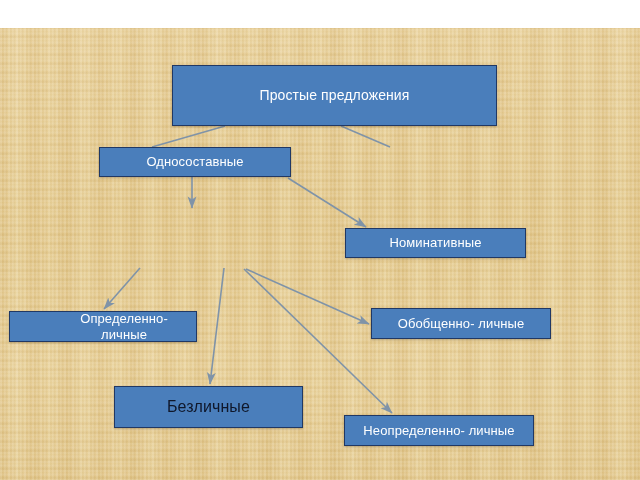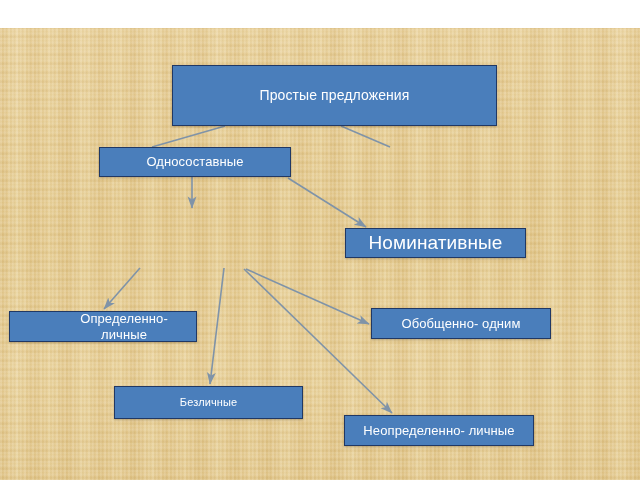--- a/index.html
+++ b/index.html
@@ -105,33 +105,33 @@
   <div class="node" style="left: 172px; top: 37px; width: 325px; height: 61px; font-size: 14px; background-color: rgb(74, 126, 187); border-color: rgb(32, 56, 100); color: rgb(255, 255, 255);">
     <span class="node-label">Простые предложения</span>
   </div>
 
   <div class="node" style="left: 99px; top: 119px; width: 192px; height: 30px; font-size: 13px; background-color: rgb(74, 126, 187); border-color: rgb(32, 56, 100); color: rgb(255, 255, 255); align-items: center;">
     <span class="node-label">Односоставные</span>
   </div>
 
 
 
-  <div class="node" style="left: 345px; top: 200px; width: 181px; height: 30px; font-size: 19px; background-color: rgb(74, 126, 187); border-color: rgb(32, 56, 100); color: rgb(255, 255, 255);">
+  <div class="node" style="left: 345px; top: 200px; width: 181px; height: 30px; font-size: 13px; background-color: rgb(74, 126, 187); border-color: rgb(32, 56, 100); color: rgb(255, 255, 255);">
     <span class="node-label">Номинативные</span>
   </div>
 
   <div class="node" style="left: 9px; top: 283px; width: 188px; height: 31px; font-size: 13px; background-color: rgb(74, 126, 187); border-color: rgb(32, 56, 100); color: rgb(255, 255, 255); padding-left: 42px;">
     <span class="node-label">Определенно- личные</span>
   </div>
 
   <div class="node" style="left: 371px; top: 280px; width: 180px; height: 31px; font-size: 13px; background-color: rgb(74, 126, 187); border-color: rgb(32, 56, 100); color: rgb(255, 255, 255);">
-    <span class="node-label">Обобщенно- одним</span>
+    <span class="node-label">Обобщенно- личные</span>
   </div>
 
-  <div class="node" style="left: 114px; top: 358px; width: 189px; height: 33px; font-size: 11px; background-color: rgb(74, 126, 187); border-color: rgb(32, 56, 100); color: #ffffff;">
+  <div class="node" style="left: 114px; top: 358px; width: 189px; height: 42px; font-size: 16px; background-color: rgb(74, 126, 187); border-color: rgb(32, 56, 100); color: #0f172a;">
     <span class="node-label">Безличные</span>
   </div>
 
   <div class="node" style="left: 344px; top: 387px; width: 190px; height: 31px; font-size: 13px; background-color: rgb(74, 126, 187); border-color: rgb(32, 56, 100); color: rgb(255, 255, 255);">
     <span class="node-label">Неопределенно- личные</span>
   </div>
 
 </div>
 
 </body></html>

